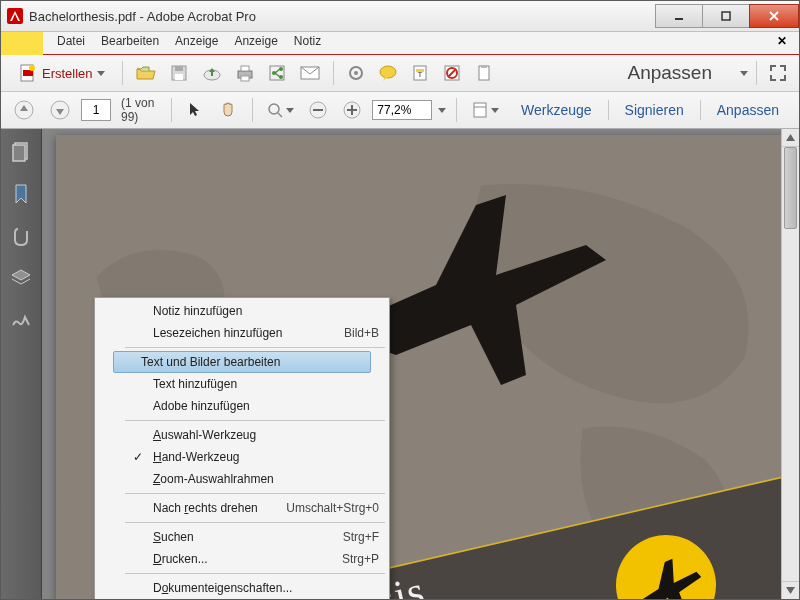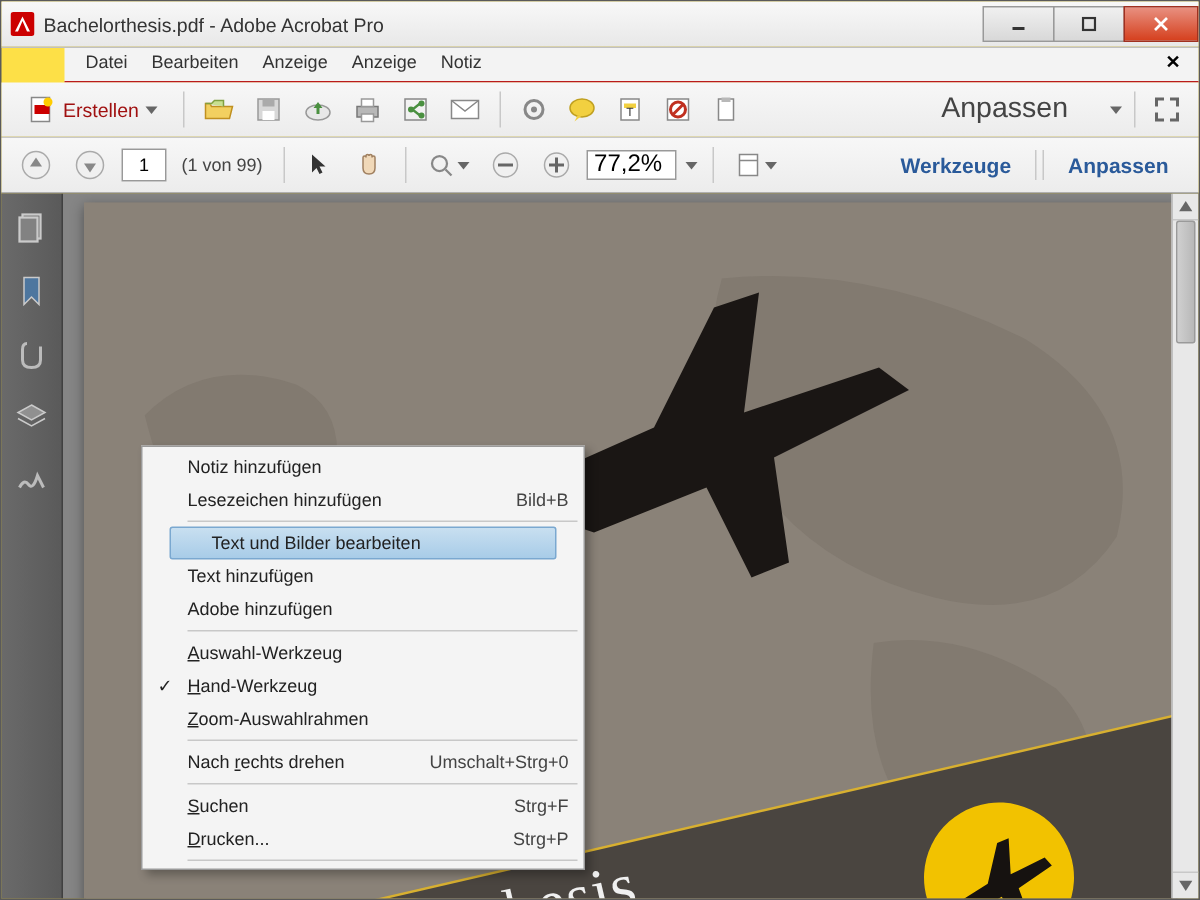--- a/index.html
+++ b/index.html
@@ -17,43 +17,43 @@
 .menubar-close{margin-left:auto;padding:2px 6px;font-weight:bold;}
 .toolbar1{height:36px;background:linear-gradient(to bottom,#f7f7f7,#ececec);display:flex;align-items:center;padding:0 8px;border-bottom:1px solid #c8c8c8;gap:4px;}
 .toolbar2{height:36px;background:linear-gradient(to bottom,#f7f7f7,#ececec);display:flex;align-items:center;padding:0 8px;border-bottom:1px solid #b0b0b0;gap:6px;}
 .tb-btn{display:flex;align-items:center;justify-content:center;padding:3px 4px;border-radius:3px;}
 .create-btn{display:flex;align-items:center;gap:4px;padding:3px 8px;border:1px solid transparent;}
 .create-label{color:#a01010;font-size:13px;}
 .dropdown-arrow{width:0;height:0;border-left:4px solid transparent;border-right:4px solid transparent;border-top:5px solid #666;}
 .sep{width:1px;height:24px;background:#c8c8c8;margin:0 4px;}
 .page-input{width:24px;height:18px;border:1px solid #999;text-align:center;font-size:12px;}
 .page-count{color:#444;margin:0 4px;}
-.zoom-input{width:50px;height:18px;border:1px solid #999;text-align:left;padding:0 4px;font-size:16px;}
+.zoom-input{width:50px;height:18px;border:1px solid #999;text-align:left;padding:0 4px;font-size:12px;}
 .toolbar-right{margin-left:auto;display:flex;align-items:center;gap:4px;}
-.tool-link{color:#2a5a9a;font-size:14px;padding:4px 12px;font-weight:bold;}
+.tool-link{color:#2a5a9a;font-size:14px;padding:4px 12px;}
 .tool-link-sep{width:1px;height:20px;background:#c8c8c8;}
 .anpassen{color:#444;font-size:19px;margin-right:24px;}
 .content-area{flex:1;display:flex;background:#585858;overflow:hidden;position:relative;}
 .sidebar{width:40px;background:linear-gradient(to right,#6a6a6a,#5a5a5a);display:flex;flex-direction:column;align-items:center;padding-top:12px;gap:20px;border-right:1px solid #404040;}
 .sidebar-icon{width:22px;height:22px;opacity:0.85;}
 .doc-viewport{flex:1;background:#858585;position:relative;overflow:hidden;}
 .page{position:absolute;left:14px;top:6px;right:14px;bottom:-60px;background:#888078;box-shadow:0 2px 8px rgba(0,0,0,0.4);overflow:hidden;}
 .page-bg{position:absolute;inset:0;background:#8a8278;}
 .map-overlay{position:absolute;inset:0;}
 .diag{position:absolute;left:-120px;right:-120px;top:430px;height:260px;background:#4a4540;transform:rotate(-13deg);transform-origin:center;}
 .diag-yellow{position:absolute;left:-120px;right:-120px;top:425px;height:6px;background:#d8b030;transform:rotate(-13deg);transform-origin:center;}
 .pdf-title{position:absolute;left:110px;top:460px;color:#f0f0f0;font-family:Georgia,serif;font-size:42px;transform:rotate(-13deg);letter-spacing:1px;}
 .circle{position:absolute;left:560px;top:400px;width:100px;height:100px;border-radius:50%;background:#f2c200;display:flex;align-items:center;justify-content:center;transform:rotate(-8deg);}
 .scrollbar-v{position:absolute;right:0;top:0;bottom:0;width:17px;background:#e8e8e8;border-left:1px solid #c0c0c0;}
 .scroll-thumb{position:absolute;top:18px;left:2px;right:2px;height:80px;background:linear-gradient(to right,#d0d0d0,#b8b8b8);border:1px solid #9a9a9a;border-radius:2px;}
 .scroll-arrow{position:absolute;left:0;right:0;height:17px;display:flex;align-items:center;justify-content:center;background:#e8e8e8;}
 .scroll-arrow.top{top:0;border-bottom:1px solid #c8c8c8;}
 .scroll-arrow.bottom{bottom:0;border-top:1px solid #c8c8c8;}
 .context-menu{position:absolute;left:93px;top:168px;width:290px;background:#f4f4f4;border:1px solid #9a9a9a;box-shadow:3px 3px 6px rgba(0,0,0,0.3);padding:2px;}
-.ctx-item{height:22px;display:flex;align-items:center;padding:0 8px 0 28px;color:#222;position:relative;}
+.ctx-item{height:22px;display:flex;align-items:center;padding:0 8px 0 28px;color:#222;position:relative;margin-left:28px;}
 .ctx-item.highlighted{background:linear-gradient(to bottom,#c8dff0,#a8cce8);border:1px solid #7aa8d0;border-radius:2px;padding:0 7px 0 27px;height:20px;margin:0 16px;}
 .ctx-shortcut{margin-left:auto;color:#444;}
 .ctx-sep{height:1px;background:#c8c8c8;margin:3px 2px 3px 28px;}
 .ctx-check{position:absolute;left:8px;}
 .icon-svg{display:block;}
 </style>
 </head>
 <body>
 
 <div class="window">
@@ -242,20 +242,21 @@
     <div class="tb-btn">
         <svg width="18" height="18">
           <rect x="3" y="2" width="12" height="14" fill="#fff" stroke="#888"></rect>
           <line x1="3" y1="6" x2="15" y2="6" stroke="#888"></line>
         </svg>
         <span class="dropdown-arrow" style="margin-left:2px"></span>
       </div>
     <div class="toolbar-right">
       <span class="tool-link">Werkzeuge</span>
       <div class="tool-link-sep"></div>
+      <span class="tool-link">Signieren</span>
       <div class="tool-link-sep"></div>
       <span class="tool-link">Anpassen</span>
     </div>
   </div>
 
   <div class="content-area">
     <div class="sidebar">
       <svg class="sidebar-icon" viewBox="0 0 22 22">
           <rect x="5" y="2" width="12" height="16" fill="none" stroke="#ddd" stroke-width="1.5"></rect>
           <rect x="3" y="4" width="12" height="16" fill="#888" stroke="#ddd" stroke-width="1.5"></rect>
@@ -349,16 +350,19 @@
       <div class="ctx-sep"></div>
       <div class="ctx-item">
           <span><u>S</u>uchen</span>
           <span class="ctx-shortcut">Strg+F</span>
         </div>
       <div class="ctx-item">
           <span><u>D</u>rucken...</span>
           <span class="ctx-shortcut">Strg+P</span>
         </div>
       <div class="ctx-sep"></div>
+      <div class="ctx-item">
+          <span>D<u>o</u>kumenteigenschaften...</span>
+        </div>
     </div>
   </div>
 
 </div>
 
 </body></html>

